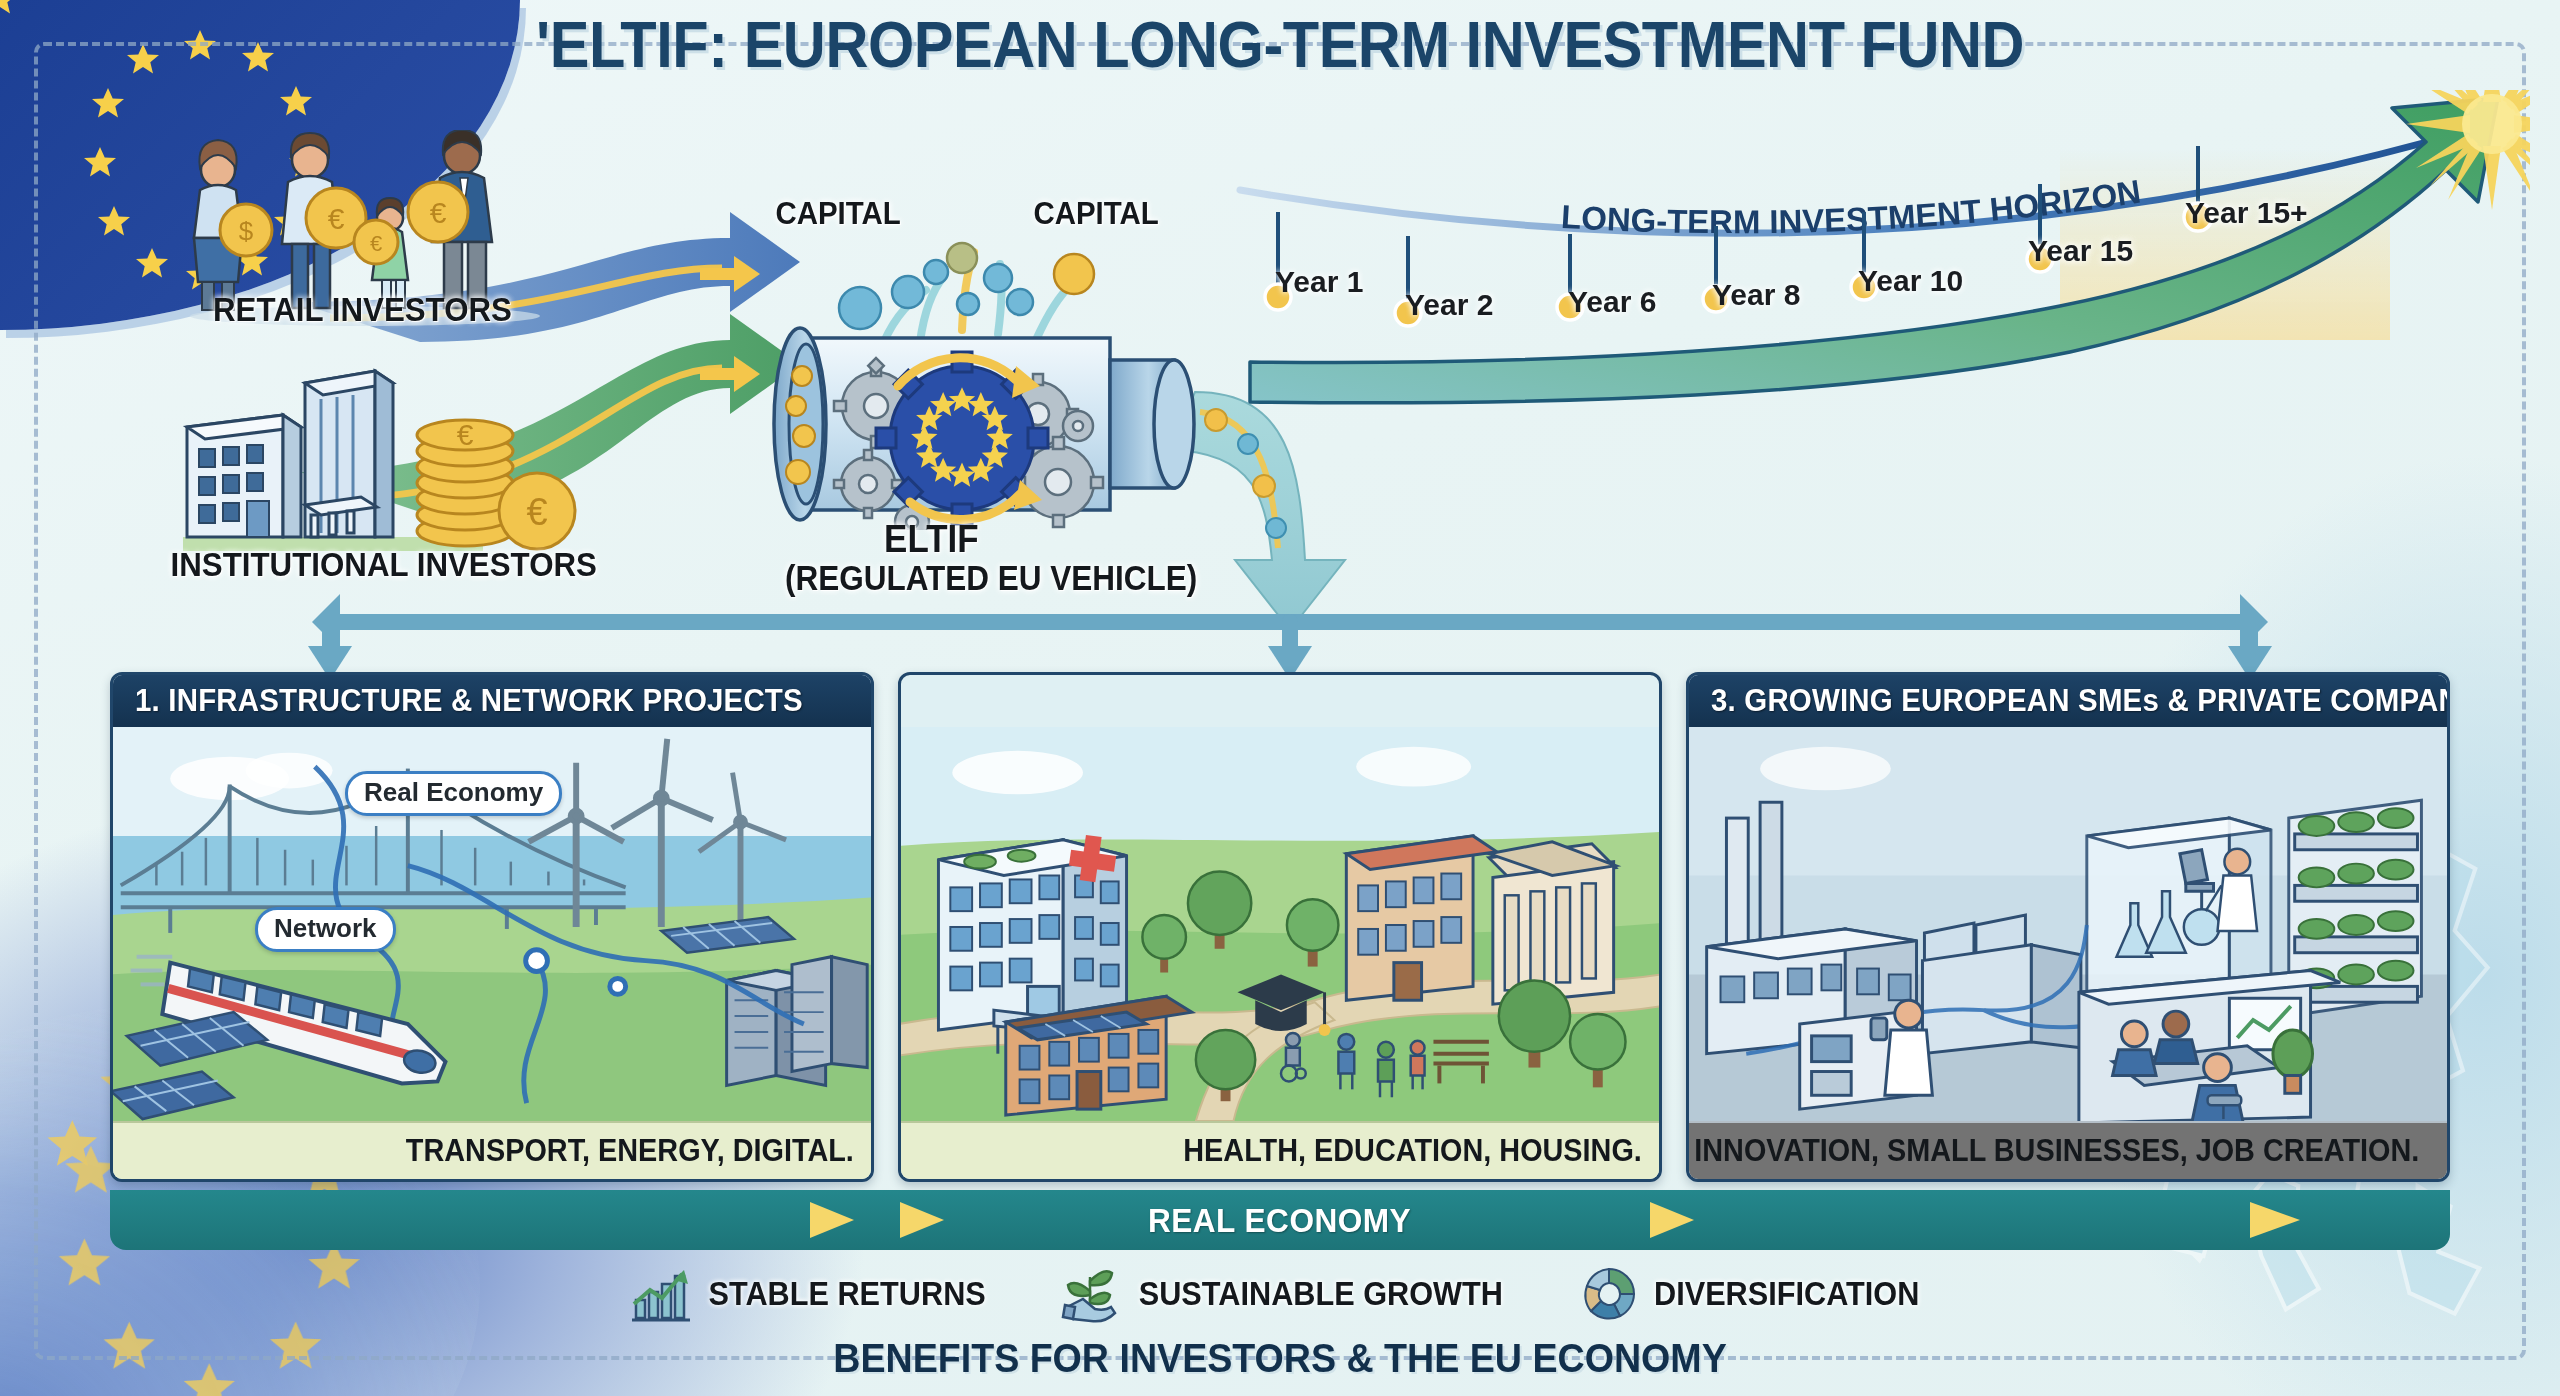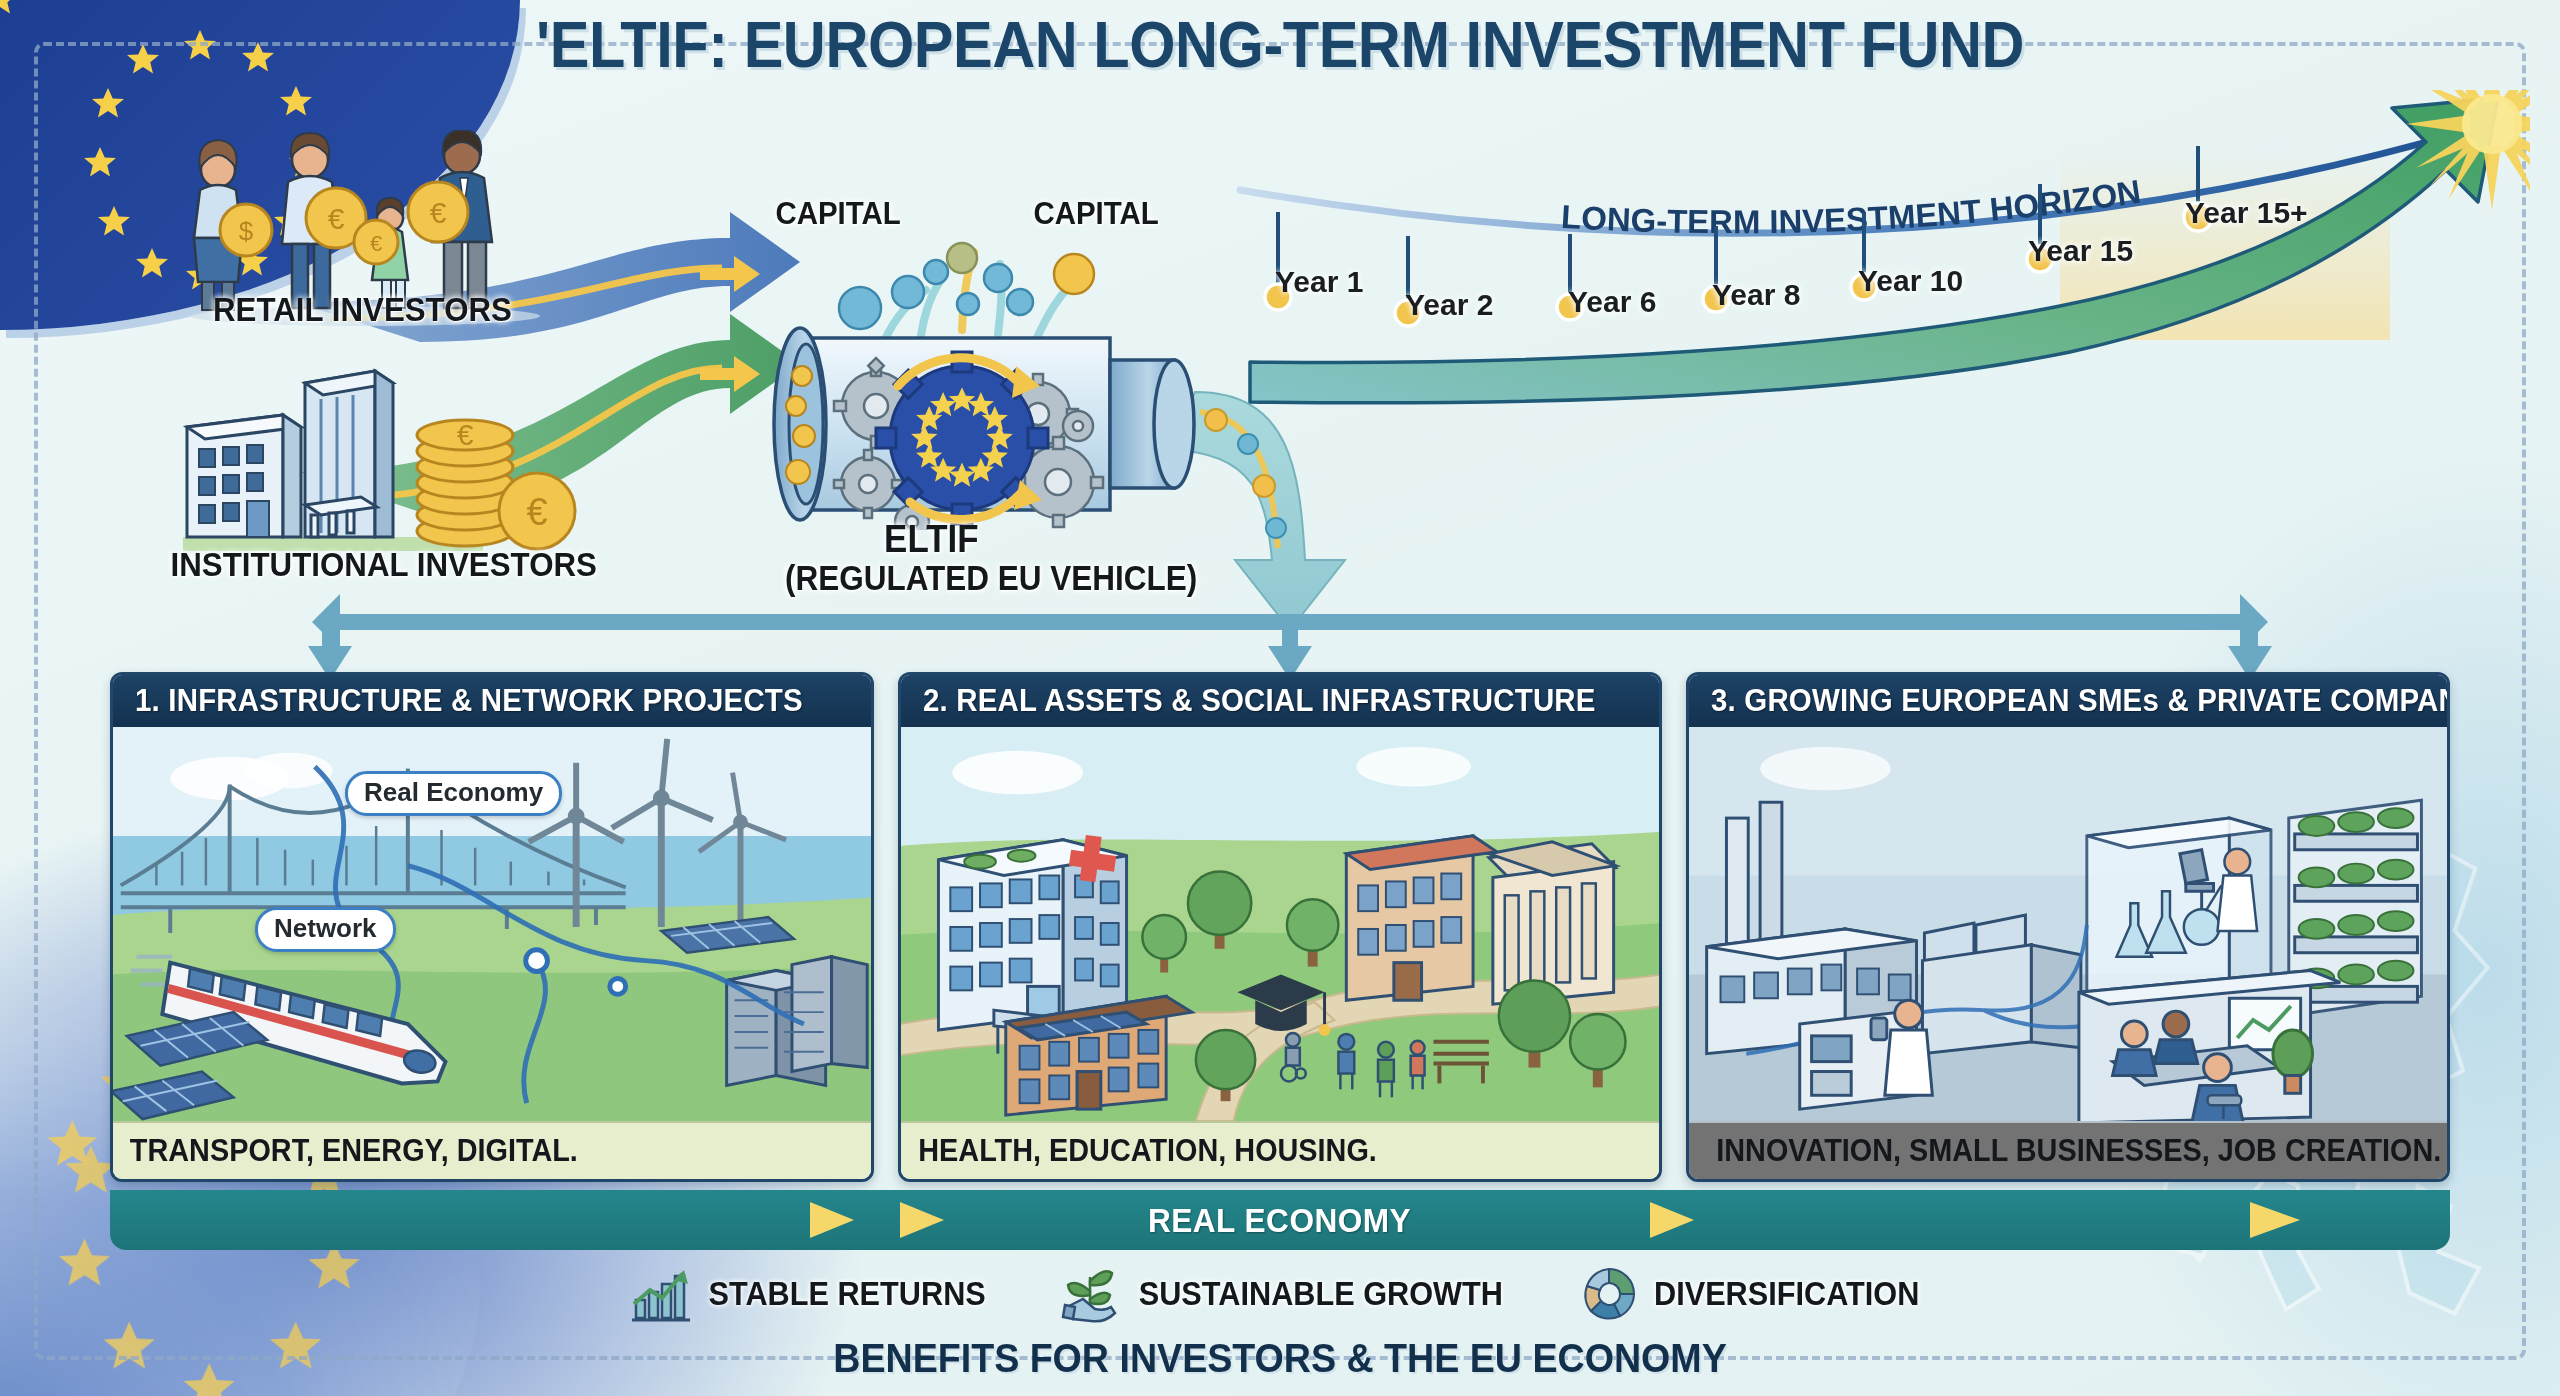--- a/index.html
+++ b/index.html
@@ -69,21 +69,21 @@
   }
   .panel-head span{
     font-family:"Liberation Sans Narrow","Liberation Sans",sans-serif;
     font-weight:bold;font-size:31px;color:#fff;letter-spacing:.2px;
     transform:scaleX(.95);transform-origin:left center;white-space:nowrap;
     text-shadow:1px 1px 2px rgba(0,0,0,.5);
   }
   .panel-art{position:absolute;left:0;right:0;top:52px;bottom:56px;overflow:hidden;}
   .panel-foot{
     position:absolute;left:0;right:0;bottom:0;height:56px;
-    display:flex;align-items:center;justify-content:flex-start;
+    display:flex;align-items:center;justify-content:flex-end;
     background:#e7eece;border-top:2px solid #b9c79b;
   }
   .panel-foot.gray{background:#737373;border-top:2px solid #b4bfc8;}
   .panel-foot span{
     font-family:"Liberation Sans Narrow","Liberation Sans",sans-serif;
     font-weight:bold;font-size:31px;color:#14181c;transform:scaleX(.93);white-space:nowrap;
   }
   .pill{
     position:absolute;background:#fff;border:3px solid #3b7fc4;border-radius:22px;
     padding:3px 16px 5px;font-family:"Liberation Sans",sans-serif;font-weight:bold;
@@ -701,23 +701,20 @@
         </svg>
         <div class="pill" style="left:232px;top:44px;">Real Economy</div>
         <div class="pill" style="left:142px;top:180px;">Network</div>
       </div>
       <div class="panel-foot">
         <span>TRANSPORT, ENERGY, DIGITAL.</span>
       </div>
     </div>
 
     <div class="panel">
-      <div class="panel-head">
-        <span>2. REAL ASSETS &amp; SOCIAL INFRASTRUCTURE</span>
-      </div>
       <div class="panel-art">
         <svg viewBox="0 0 770 400" preserveAspectRatio="xMidYMid slice" style="width:100%;height:100%;display:block;">
           <rect width="770" height="400" fill="#d8eef5"></rect>
           <ellipse cx="120" cy="46" rx="66" ry="22" fill="#fff" opacity=".85"></ellipse>
           <ellipse cx="520" cy="40" rx="58" ry="20" fill="#fff" opacity=".8"></ellipse>
           <path d="M0 120 C 200 104, 450 126, 770 106 L770 400 H0Z" fill="#a9d58f"></path>
           <path d="M0 210 C 220 196, 470 222, 770 198 L770 400 H0Z" fill="#8ec97c"></path>
 
           <g fill="#e3d6b4" stroke="#c9b98f" stroke-width="2">
             <path d="M0 300 C 180 268, 320 306, 420 276 C 540 240, 660 268, 770 250 L770 282 C 660 300, 540 274, 424 308 C 322 338, 180 302, 0 332Z"></path>

